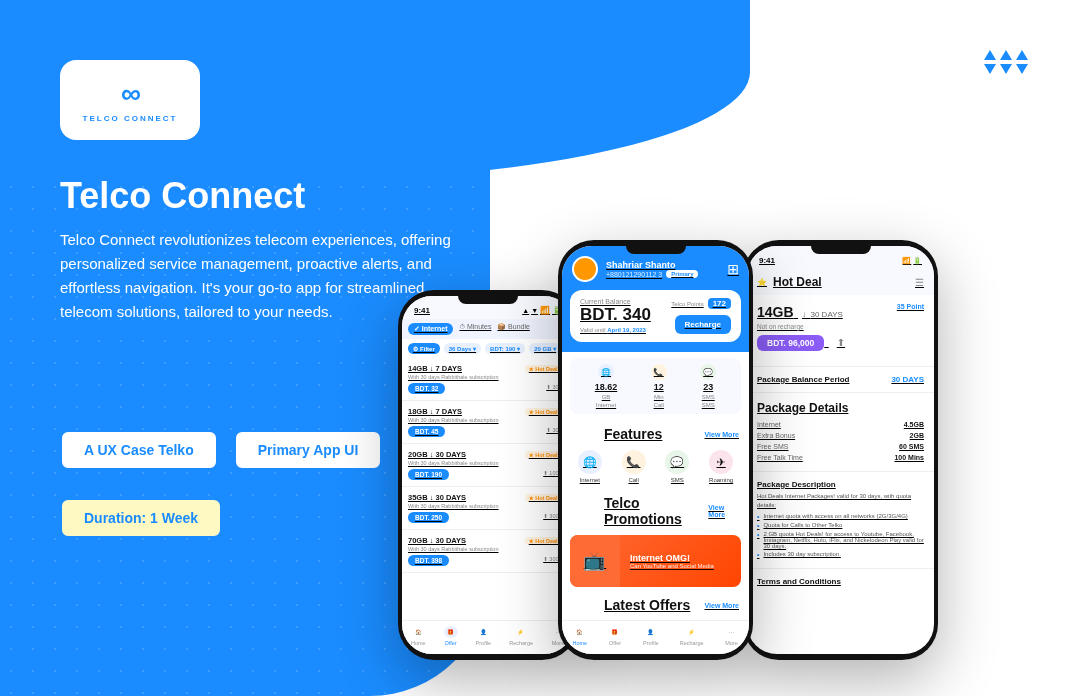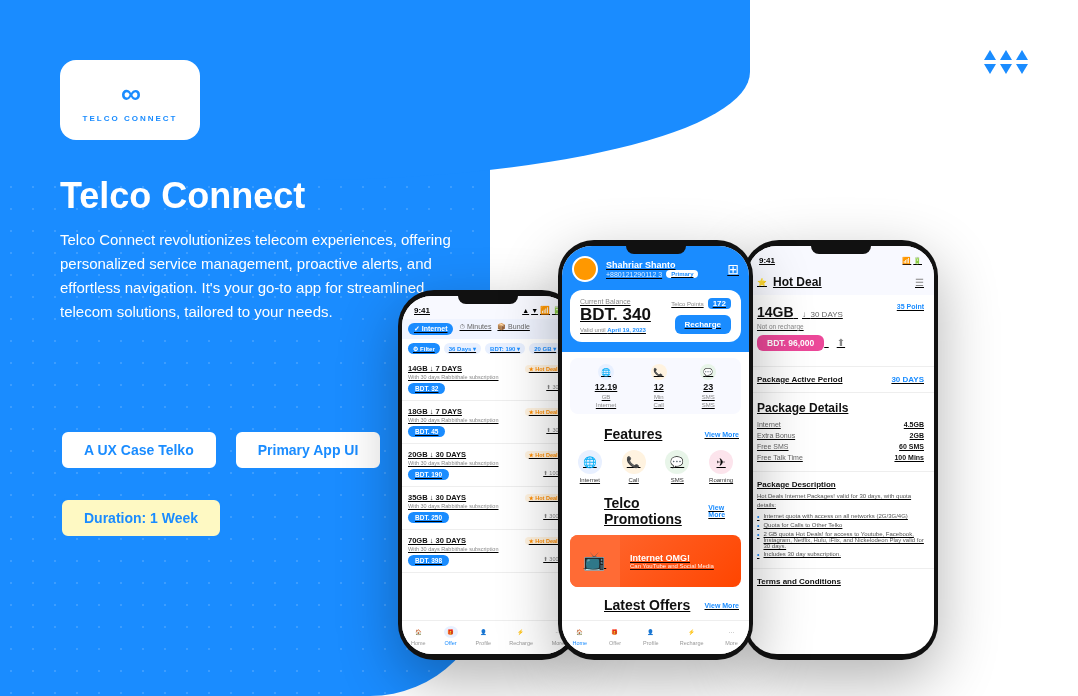--- a/index.html
+++ b/index.html
@@ -761,21 +761,21 @@
                 </div>
                 <div class="recharge-btn">Recharge</div>
               </div>
             </div>
           </div>
         </div>
 
         <div class="usage-row" style="margin:6px 8px;">
           <div class="usage-item">
             <div class="usage-icon internet">🌐</div>
-            <div class="usage-number">12.19</div>
+            <div class="usage-number">18.62</div>
             <div class="usage-unit">GB</div>
             <div style="font-size:6px;color:#888;">Internet</div>
           </div>
           <div class="usage-item">
             <div class="usage-icon call">📞</div>
             <div class="usage-number">12</div>
             <div class="usage-unit">Min</div>
             <div style="font-size:6px;color:#888;">Call</div>
           </div>
           <div class="usage-item">
@@ -876,28 +876,28 @@
             <div>
               <span style="font-size:14px;font-weight:800;color:#111;">14GB</span>
               <span style="font-size:8px;color:#666;margin-left:4px;">↓</span>
               <span style="font-size:8px;color:#666;">30 DAYS</span>
             </div>
             <div style="text-align:right;">
               <div style="font-size:7px;color:#1a8cff;font-weight:600;">35 Point</div>
             </div>
           </div>
           <div style="font-size:6.5px;color:#888;margin:2px 0;">Not on recharge</div>
-          <div style="background:#ec4899;color:#fff;display:inline-block;border-radius:6px;padding:3px 10px;font-size:8.5px;font-weight:700;margin:3px 0;">BDT. 96,000</div>
+          <div style="background:#8b5cf6;color:#fff;display:inline-block;border-radius:6px;padding:3px 10px;font-size:8.5px;font-weight:700;margin:3px 0;">BDT. 96,000</div>
           <span style="font-size:10px;color:#888;margin-left:8px;">⬆</span>
         </div>
 
         <div class="divider"></div>
 
         <div style="display:flex;justify-content:space-between;padding:4px 10px;">
-          <span style="font-size:8px;font-weight:700;color:#111;">Package Active Period</span>
+          <span style="font-size:8px;font-weight:700;color:#111;">Package Balance Period</span>
           <span style="font-size:8px;color:#1a8cff;font-weight:600;">30 DAYS</span>
         </div>
 
         <div class="divider"></div>
 
         <div style="padding:4px 10px;">
           <div style="font-size:12px;font-weight:700;color:#111;margin-bottom:4px;">Package Details</div>
           <div class="detail-row">
             <span class="detail-label">Internet</span>
             <span class="detail-value">4.5GB</span>

